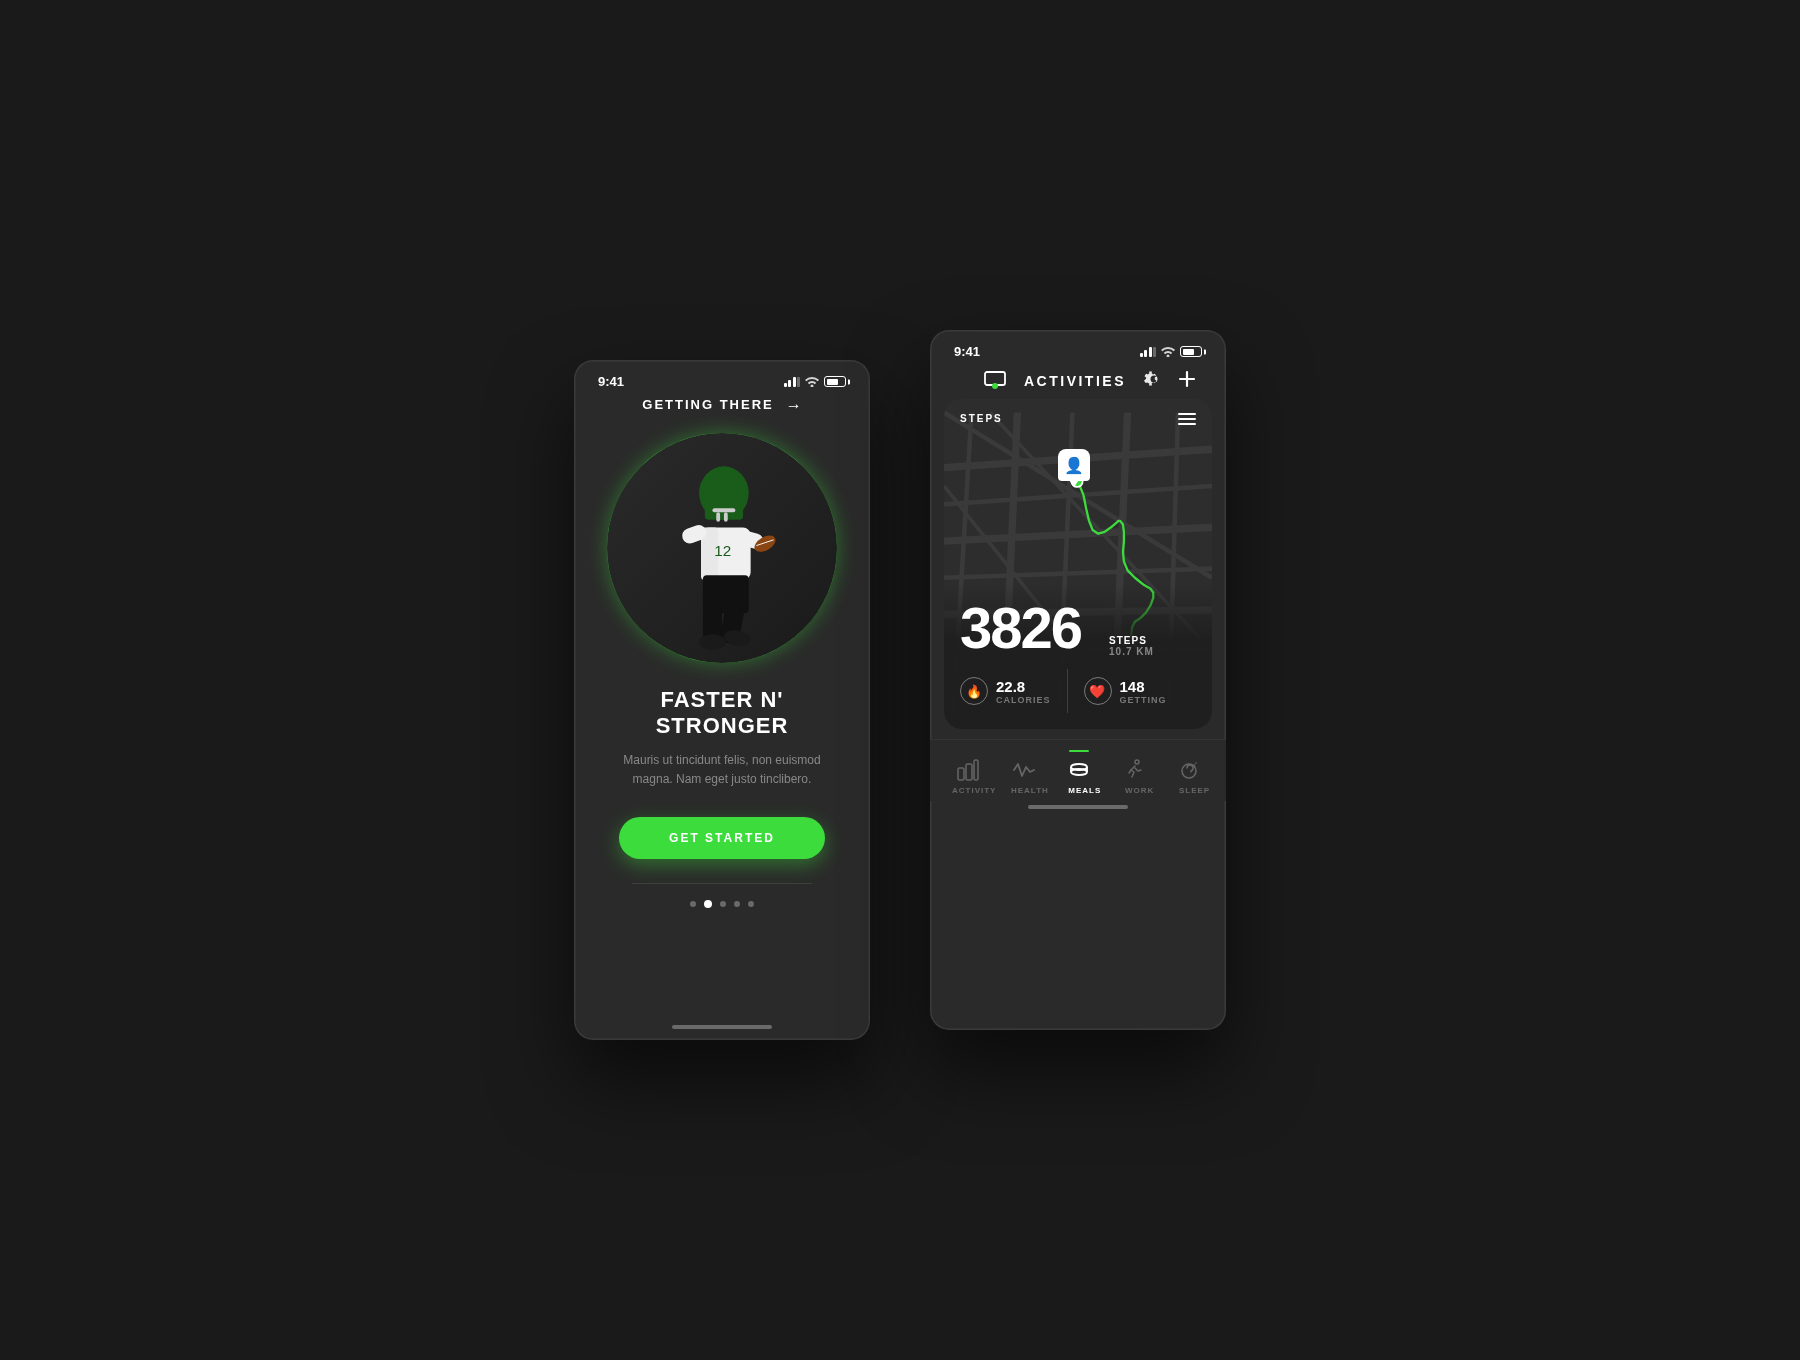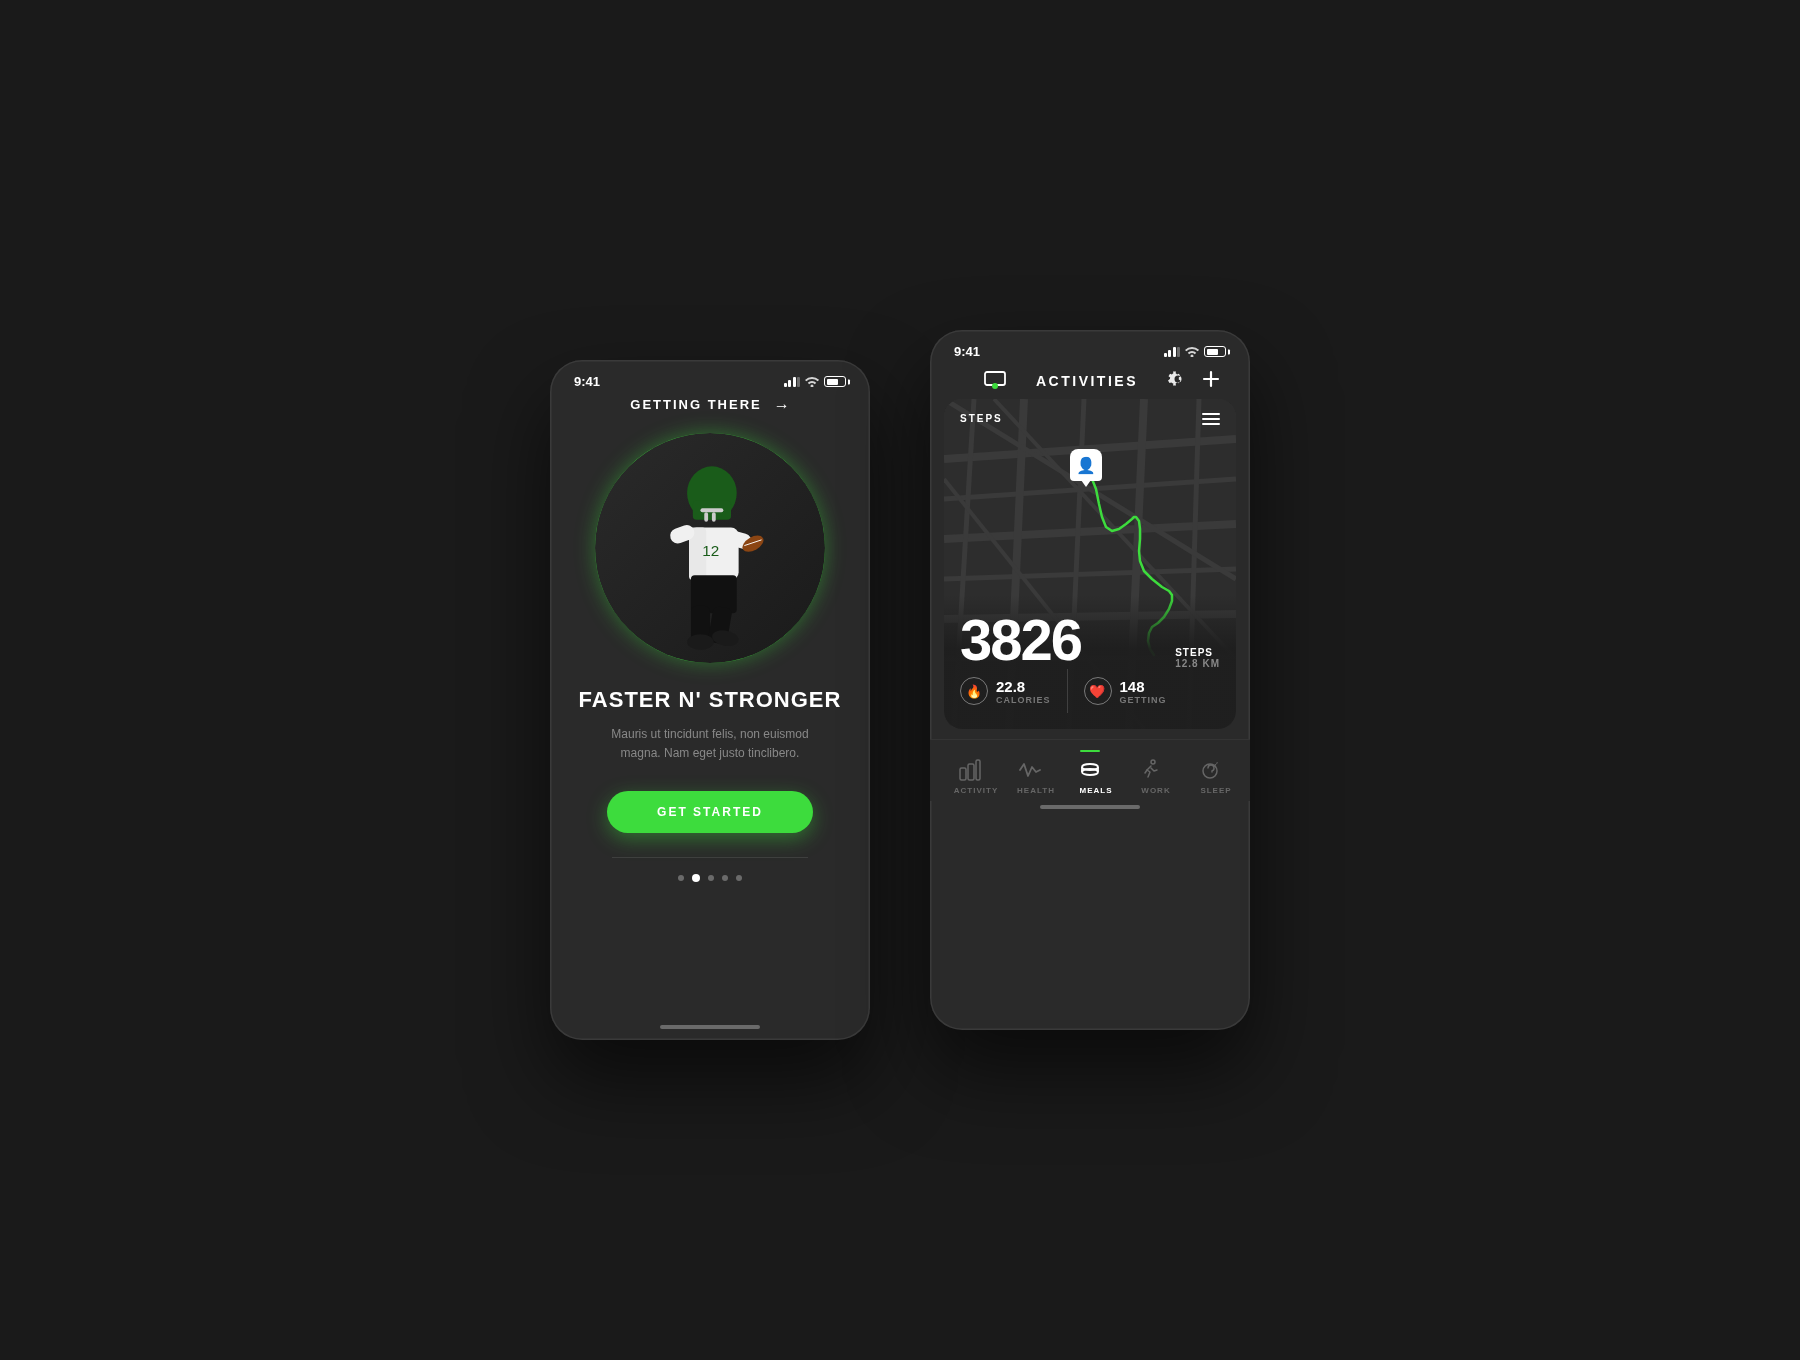--- a/index.html
+++ b/index.html
@@ -16,22 +16,22 @@
 
     .phones-container {
       display: flex;
       align-items: center;
       gap: 60px;
       position: relative;
     }
 
     
     .phone {
-      width: 320px;
-      border-radius: 32px;
+      width: 296px;
+      border-radius: 19px;
       background: #2a2a2a;
       position: relative;
       overflow: hidden;
       box-shadow: 0 40px 80px rgba(0,0,0,0.6), inset 0 0 0 1.5px rgba(255,255,255,0.08);
     }
 
     .phone-left {
       height: 680px;
       margin-top: 40px;
     }
@@ -349,22 +349,22 @@
     .steps-km {
       color: #888;
       font-size: 10px;
       font-weight: 600;
       letter-spacing: 1px;
     }
 
     .steps-row {
       display: flex;
       align-items: flex-end;
-      gap: 4px;
-      justify-content: space-between;
+      gap: 20px;
+      margin-bottom: 12px;
     }
 
     .stats-row {
       display: flex;
       gap: 0;
     }
 
     .stat-item {
       display: flex;
       align-items: center;
@@ -746,21 +746,21 @@
         <div class="menu-line"></div>
         <div class="menu-line"></div>
         <div class="menu-line"></div>
       </div>
 
       <div class="steps-stats">
         <div class="steps-row">
           <span class="steps-number">3826</span>
           <div class="steps-meta">
             <span class="steps-label-sm">STEPS</span>
-            <span class="steps-km">12.8 KM</span>
+            <span class="steps-km">10.7 KM</span>
           </div>
         </div>
 
         <div class="stats-row">
           <div class="stat-item">
             <div class="stat-icon-circle">🔥</div>
             <div class="stat-info">
               <span class="stat-value">22.8</span>
               <span class="stat-label">CALORIES</span>
             </div>

